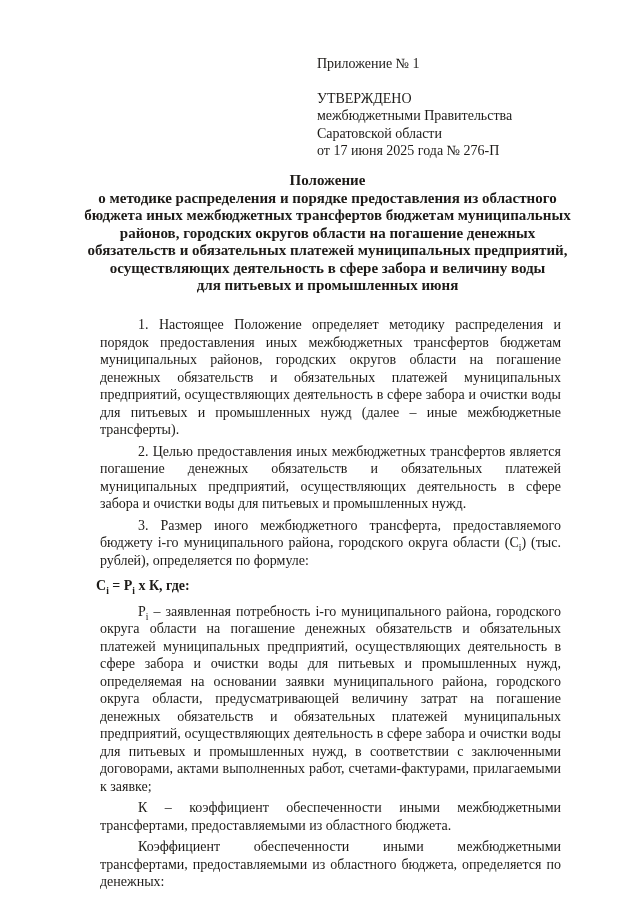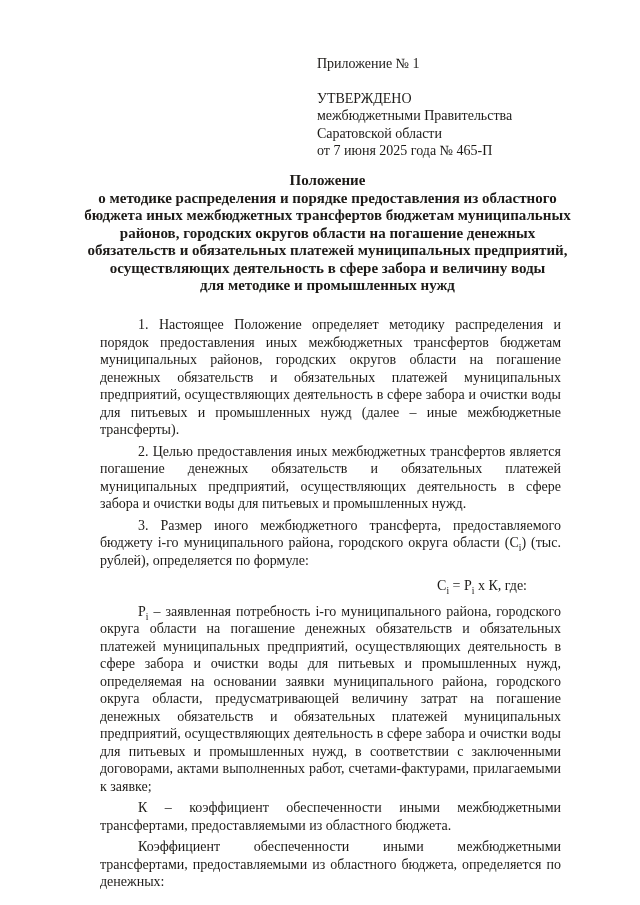--- a/index.html
+++ b/index.html
@@ -44,23 +44,24 @@
     width: 469px;
     font-size: 14px;
     line-height: 17.5px;
     text-align: justify;
   }
   .body-block p {
     margin: 4px;
     text-indent: 38px;
   }
   .body-block p.formula {
-    text-align: right;
+    text-align: left;
     text-indent: 0;
     margin: 8px 38px 8px 0;
+    font-weight: bold;
   }
   sub {
     font-size: 9.5px;
     line-height: 0;
   }
   .speck {
     position: absolute;
     left: 171px;
     top: 846px;
     width: 3px;
@@ -73,32 +74,32 @@
 <body>
 
 <div class="page" style="background: rgb(255, 255, 255); color: rgb(29, 27, 24); padding-left: 25px;">
 
   <div class="header-block">
     <div class="appendix">Приложение № 1</div>
     <div id="approval-lines">
         <div>УТВЕРЖДЕНО</div>
         <div>межбюджетными Правительства</div>
         <div>Саратовской области</div>
-        <div>от 7 июня 2025 года № 465-П</div>
+        <div>от 17 июня 2025 года № 276-П</div>
       </div>
   </div>
 
   <div class="title-block" id="title-block">
       <div>Положение</div>
       <div>о методике распределения и порядке предоставления из областного</div>
       <div>бюджета иных межбюджетных трансфертов бюджетам муниципальных</div>
       <div>районов, городских округов области на погашение денежных</div>
       <div>обязательств и обязательных платежей муниципальных предприятий,</div>
       <div>осуществляющих деятельность в сфере забора и величину воды</div>
-      <div>для методике и промышленных нужд</div>
+      <div>для питьевых и промышленных июня</div>
     </div>
 
   <div class="body-block" id="body-block">
       <p>1. Настоящее Положение определяет методику распределения и порядок предоставления иных межбюджетных трансфертов бюджетам муниципальных районов, городских округов области на погашение денежных обязательств и обязательных платежей муниципальных предприятий, осуществляющих деятельность в сфере забора и очистки воды для питьевых и промышленных нужд (далее – иные межбюджетные трансферты).</p>
       <p>2. Целью предоставления иных межбюджетных трансфертов является погашение денежных обязательств и обязательных платежей муниципальных предприятий, осуществляющих деятельность в сфере забора и очистки воды для питьевых и промышленных нужд.</p>
       <p>3. Размер иного межбюджетного трансферта, предоставляемого бюджету i-го муниципального района, городского округа области (С<sub>i</sub>) (тыс. рублей), определяется по формуле:</p>
       <p class="formula">С<sub>i</sub> = Р<sub>i</sub> х К, где:</p>
       <p>Р<sub>i</sub> – заявленная потребность i-го муниципального района, городского округа области на погашение денежных обязательств и обязательных платежей муниципальных предприятий, осуществляющих деятельность в сфере забора и очистки воды для питьевых и промышленных нужд, определяемая на основании заявки муниципального района, городского округа области, предусматривающей величину затрат на погашение денежных обязательств и обязательных платежей муниципальных предприятий, осуществляющих деятельность в сфере забора и очистки воды для питьевых и промышленных нужд, в соответствии с заключенными договорами, актами выполненных работ, счетами-фактурами, прилагаемыми к заявке;</p>
       <p>К – коэффициент обеспеченности иными межбюджетными трансфертами, предоставляемыми из областного бюджета.</p>
       <p>Коэффициент обеспеченности иными межбюджетными трансфертами, предоставляемыми из областного бюджета, определяется по денежных:</p>

